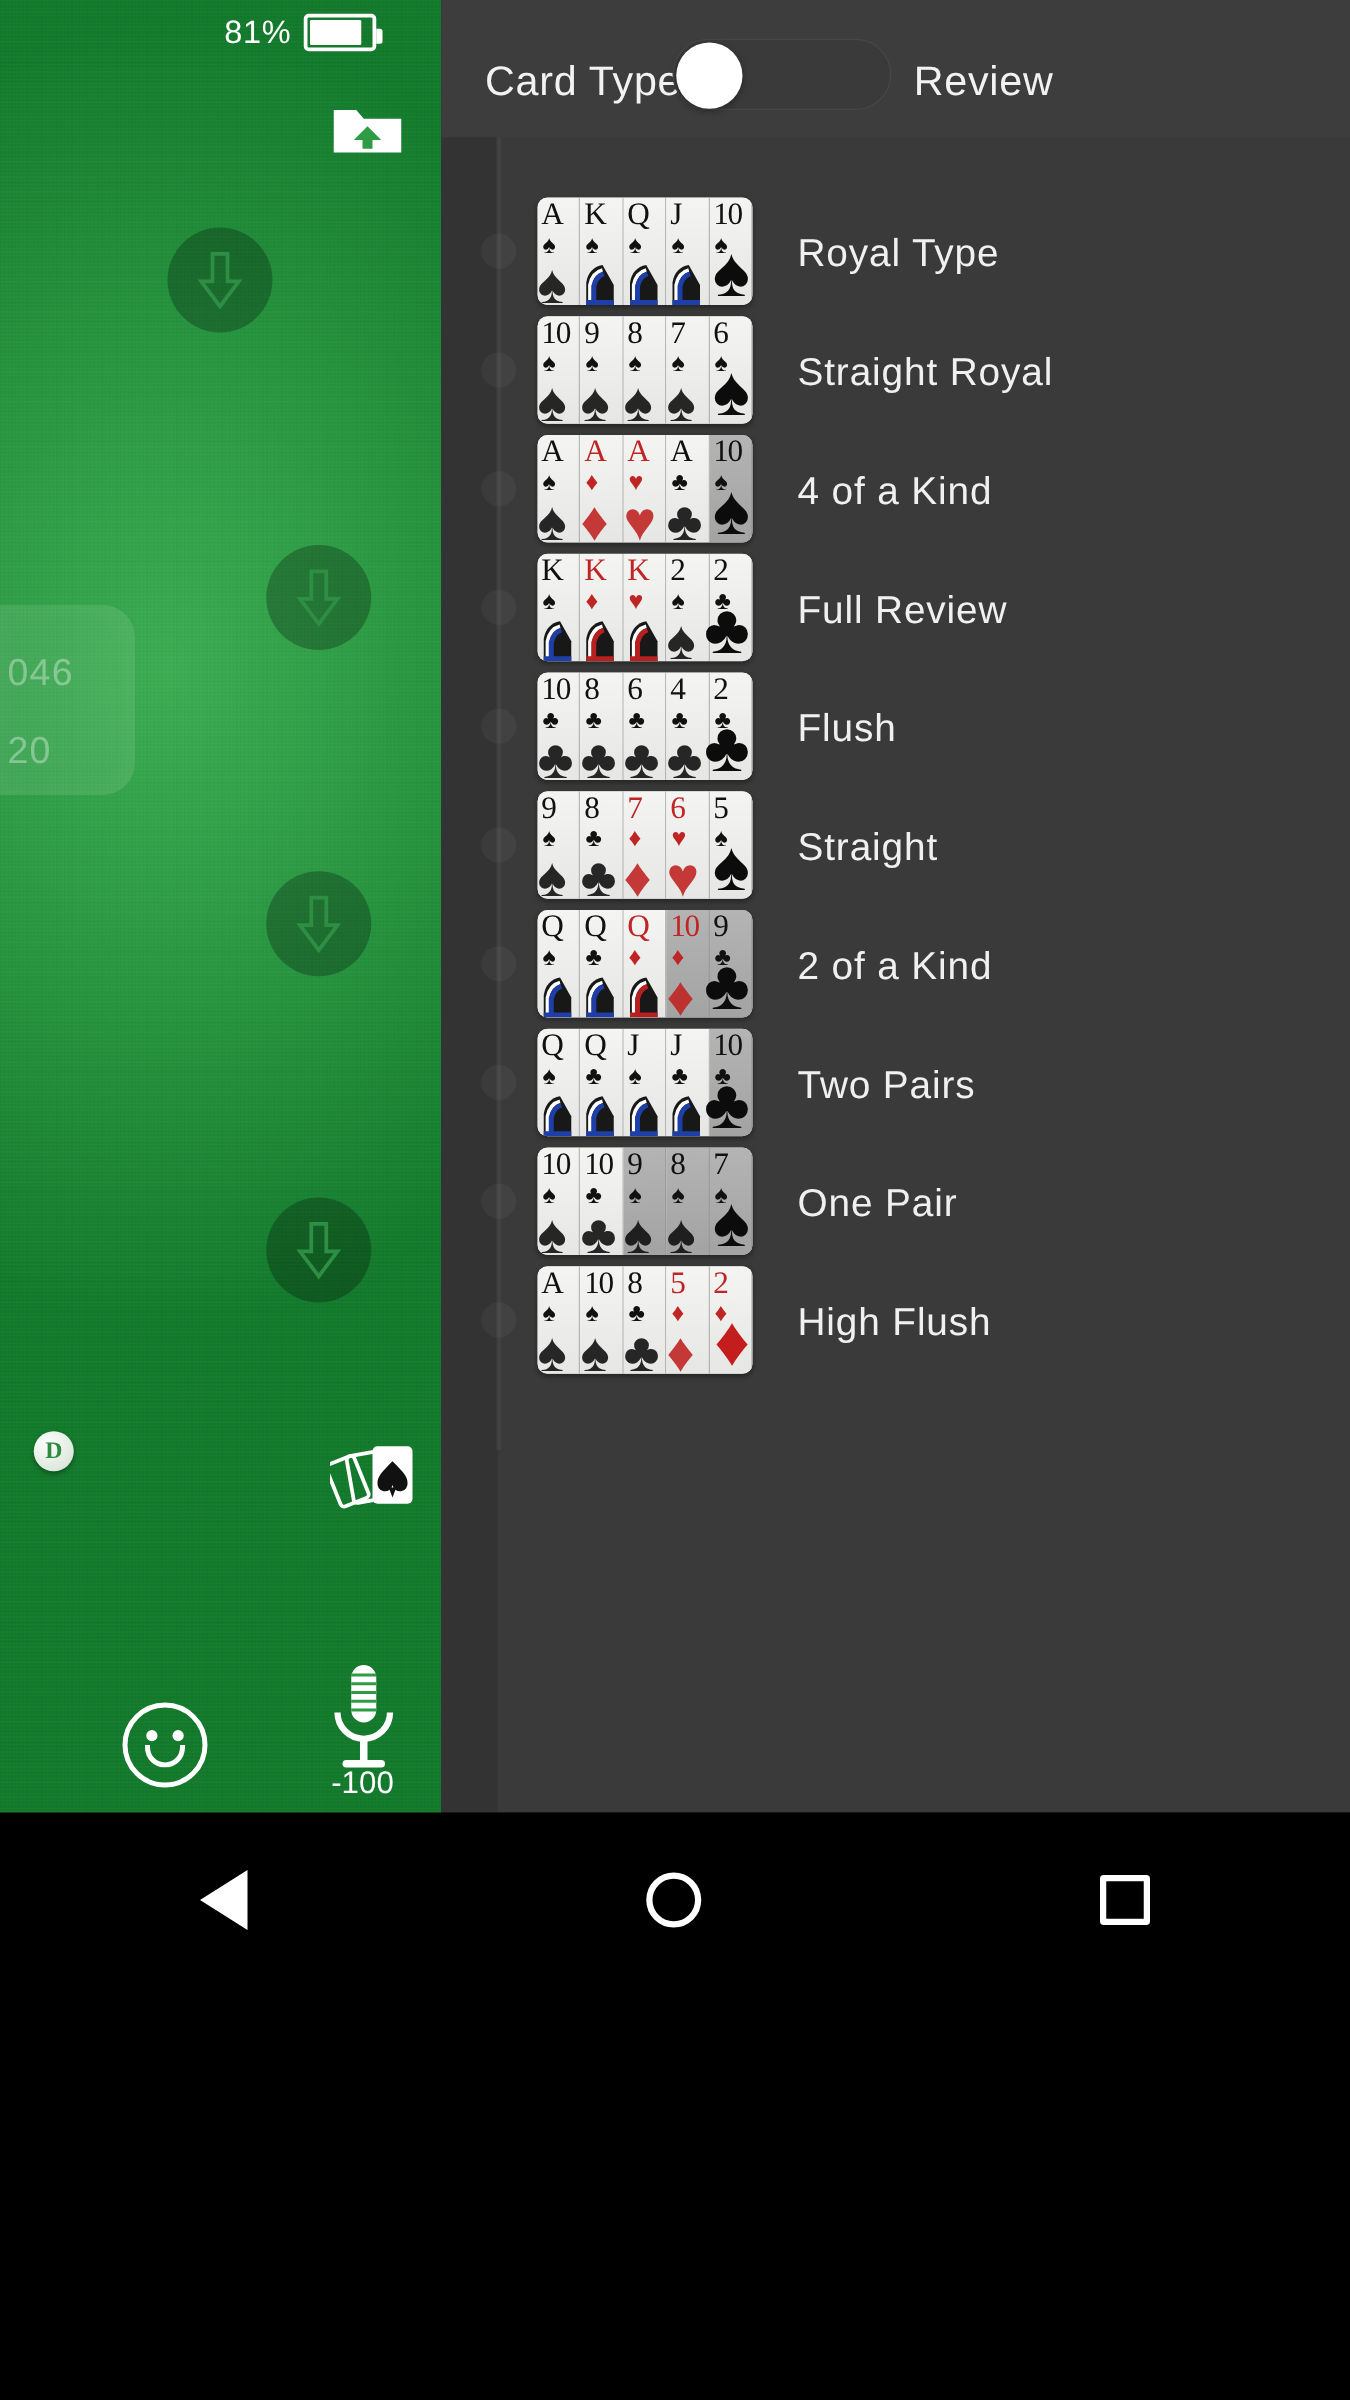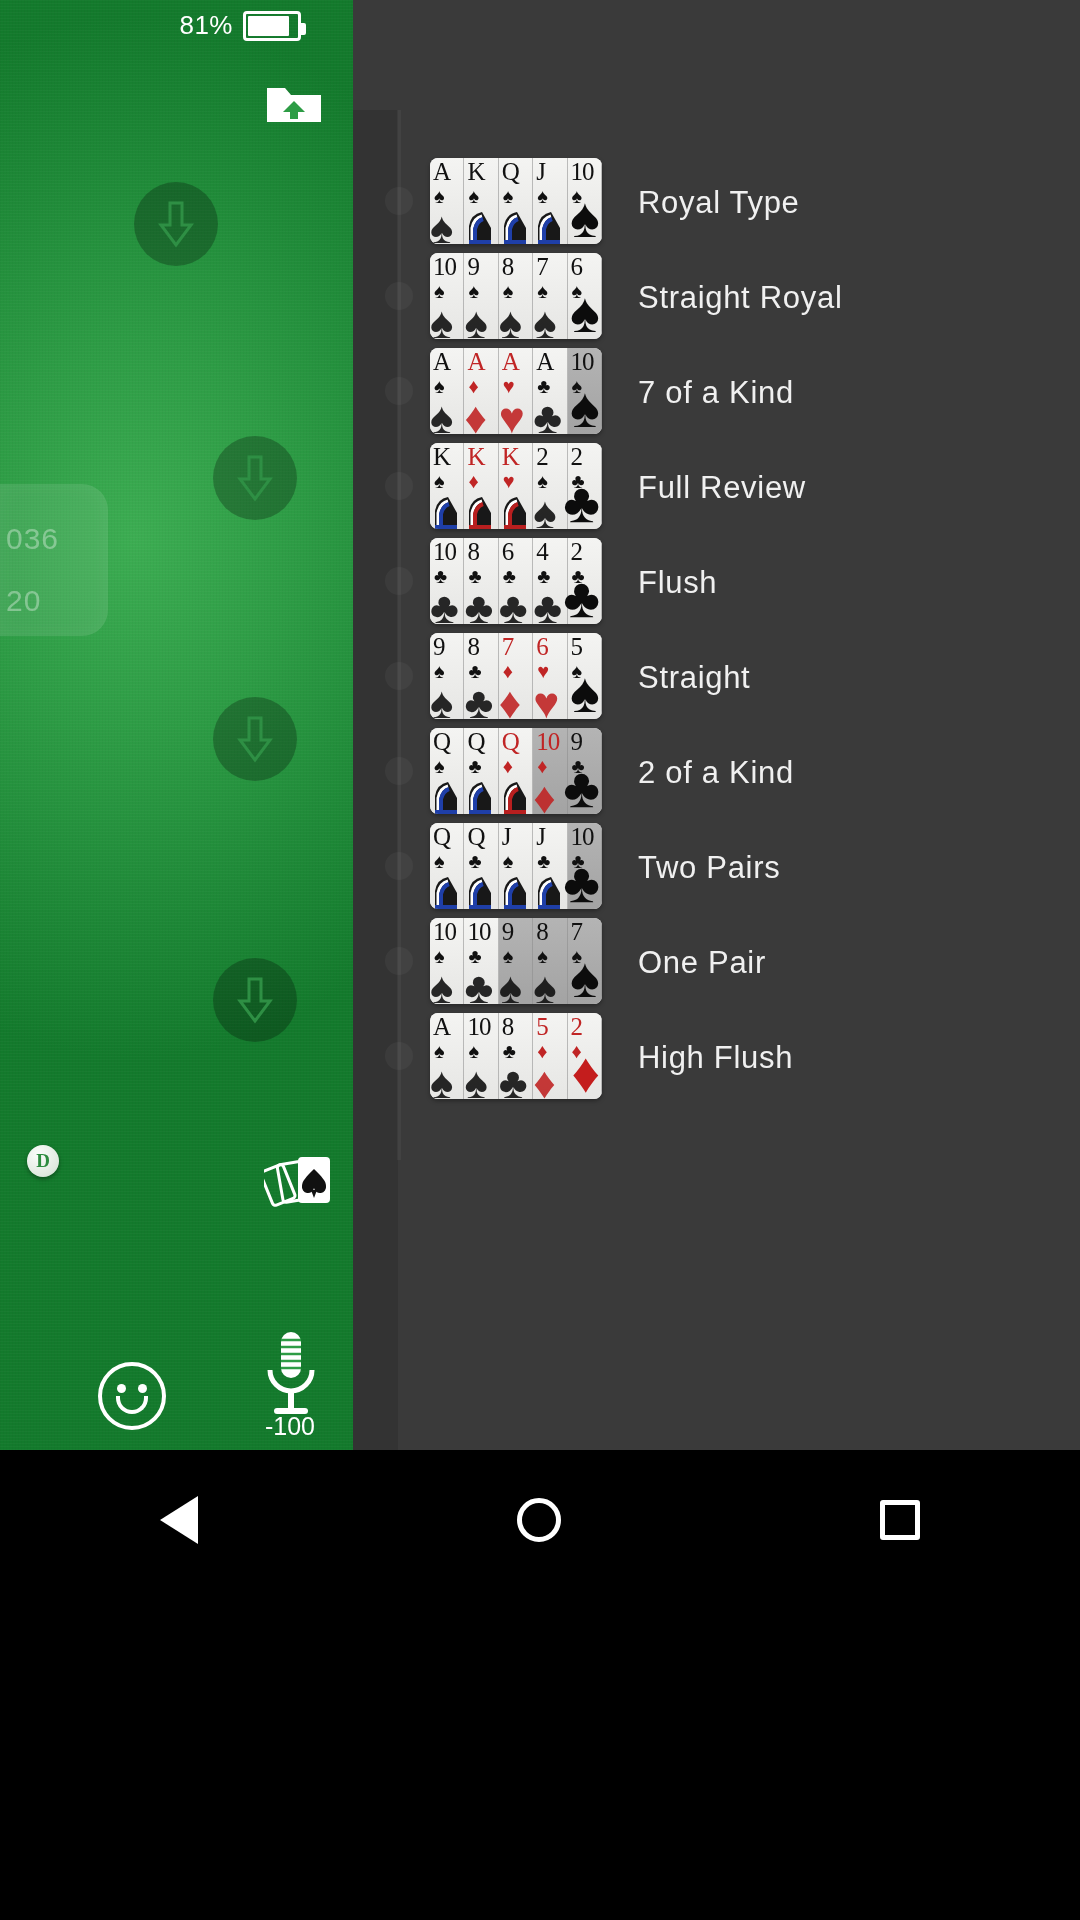--- a/index.html
+++ b/index.html
@@ -238,21 +238,21 @@
         <path d="M14 4 h12 v22 h9 L20 46 L5 26 h9 Z" fill="none" stroke="#2e8f44" stroke-width="3"></path>
       </svg>
     </div>
     <div class="arrow-btn" style="left:213px; top:958px;">
       <svg class="arrow-glyph" viewBox="0 0 40 50">
         <path d="M14 4 h12 v22 h9 L20 46 L5 26 h9 Z" fill="none" stroke="#2e8f44" stroke-width="3"></path>
       </svg>
     </div>
 
     <div class="chip-stack">
-      <span class="line" style="top:38px;">036</span>
+      <span class="line" style="top:38px;">046</span>
       <span class="line" style="top:100px;">20</span>
     </div>
 
     <div class="dealer-chip">D</div>
 
     <div class="deck-icon">
       <svg viewBox="0 0 75 72" width="75" height="72">
         <g stroke="#fff" stroke-width="3" fill="none">
           <rect x="2" y="22" width="24" height="36" rx="3" transform="rotate(-22 14 40)"></rect>
           <rect x="16" y="18" width="24" height="38" rx="3" transform="rotate(-10 28 37)"></rect>
@@ -284,20 +284,27 @@
         <rect x="12" y="78" width="34" height="6" rx="3" fill="#fff"></rect>
       </svg>
     </div>
     <div class="mic-label">-100</div>
 
     <div class="table-edge"></div>
   </div>
 
   <div class="panel">
 
+    <div class="panel-header">
+      <span class="hdr-left-label">Card Type</span>
+      <div class="toggle">
+        <span class="toggle-knob"></span>
+      </div>
+      <span class="hdr-right-label">Review</span>
+    </div>
 
     <div class="panel-body">
       <div class="scroll-rail"></div>
       <div class="rows" id="rows-host">
           <div class="hand-row" style="position: absolute; left: 0px; top: 45px; width: 727px;">
             <div class="hand-cards">
               <div class="card black">
                 <span class="rank">A</span>
                 <span class="pip">♠</span>
                 <span class="bigart">♠</span>
@@ -391,21 +398,21 @@
                 <span class="rank">A</span>
                 <span class="pip">♣</span>
                 <span class="bigart">♣</span>
               </div>
               <div class="card black dim last">
                 <span class="rank">10</span>
                 <span class="pip">♠</span>
               </div>
               <span class="bigsuit black">♠</span>
             </div>
-            <span class="hand-label">7 of a Kind</span>
+            <span class="hand-label">4 of a Kind</span>
           </div>
           <div class="hand-row" style="position: absolute; left: 0px; top: 330px; width: 727px;">
             <div class="hand-cards">
               <div class="card black">
                 <span class="rank">K</span>
                 <span class="pip">♠</span>
                 <svg class="faceart" viewBox="0 0 30 36">
                   <path d="M4 36 L4 18 Q6 6 17 4 L26 20 L26 36 Z" fill="#181818"></path>
                   <path d="M7 36 L7 20 Q9 10 17 8" fill="none" stroke="#fff" stroke-width="3"></path>
                   <path d="M10 36 L10 21 Q12 13 18 11" fill="none" stroke="#1f3fa8" stroke-width="4"></path>

